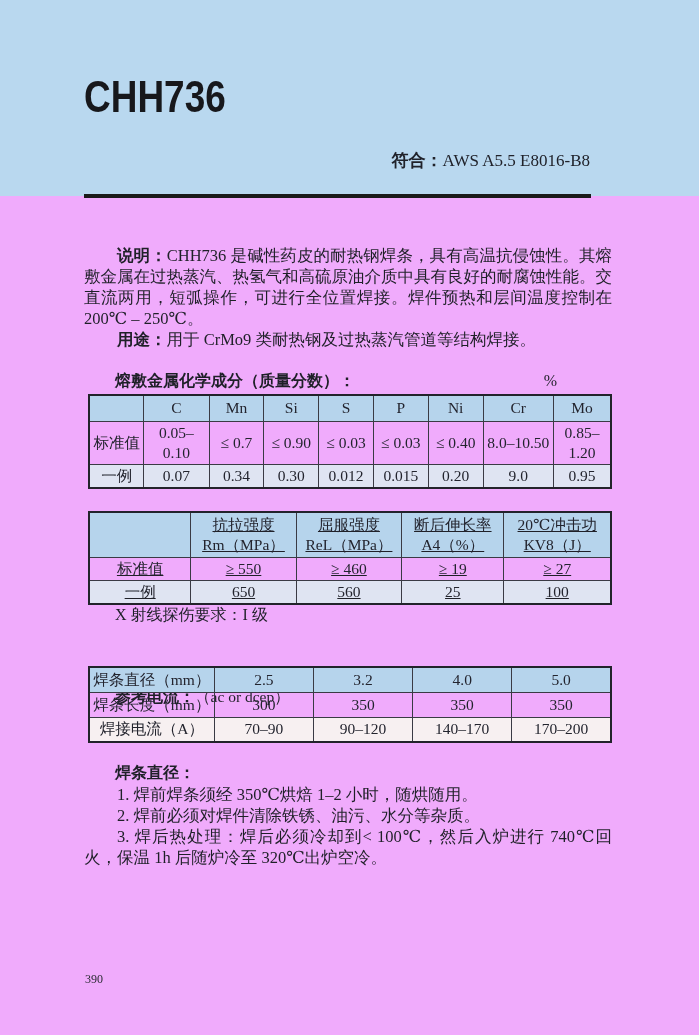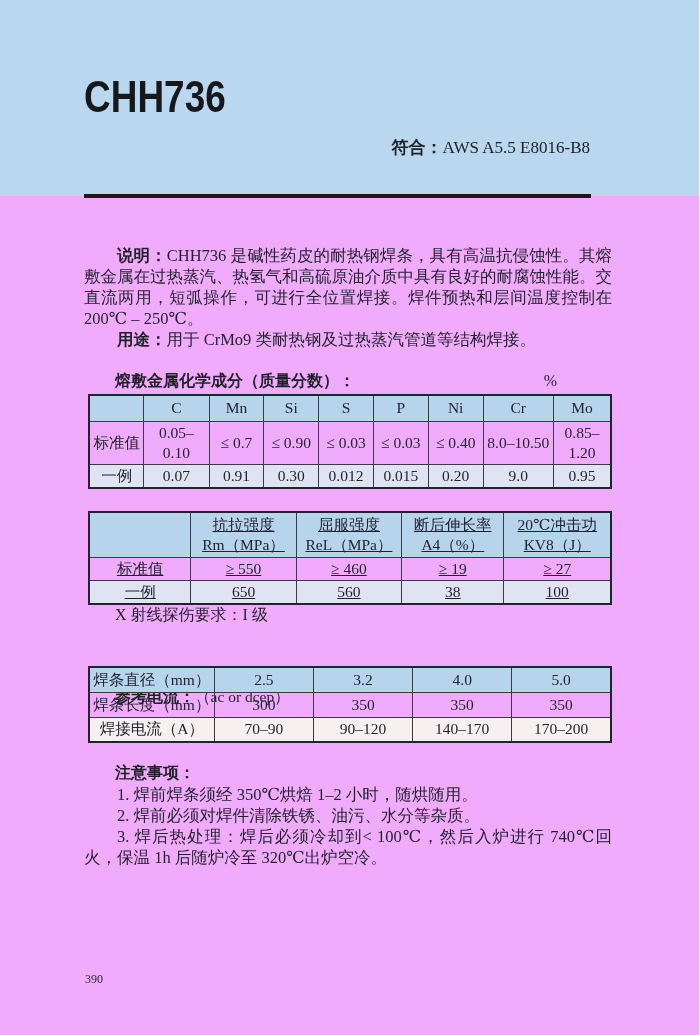--- a/index.html
+++ b/index.html
@@ -35,21 +35,21 @@
     font-family: "Liberation Sans", "DejaVu Sans", sans-serif;
     font-weight: 800;
     font-size: 42px;
     letter-spacing: 0px;
     color: #17181c;
     transform: scaleX(0.88) scaleY(1.05);
     transform-origin: left top;
   }
   .standard-line {
     position: absolute;
-    top: 136px; right: 110px;
+    top: 149px; right: 110px;
     font-size: 17px;
     color: #20222a;
     white-space: nowrap;
   }
   .standard-line .lbl { font-weight: bold; }
   .header-rule {
     position: absolute;
     left: 84px; top: 194px;
     width: 507px; height: 4px;
     background: var(--rule-color);
@@ -201,21 +201,21 @@
               <td>≤ 0.90</td>
               <td>≤ 0.03</td>
               <td>≤ 0.03</td>
               <td>≤ 0.40</td>
               <td>8.0–10.50</td>
               <td>0.85–1.20</td>
             </tr>
             <tr>
               <th>一例</th>
               <td>0.07</td>
-              <td>0.91</td>
+              <td>0.34</td>
               <td>0.30</td>
               <td>0.012</td>
               <td>0.015</td>
               <td>0.20</td>
               <td>9.0</td>
               <td>0.95</td>
             </tr>
           </tbody>
         </table>
     </div>
@@ -250,21 +250,21 @@
               <th>标准值</th>
               <td>≥ 550</td>
               <td>≥ 460</td>
               <td>≥ 19</td>
               <td>≥ 27</td>
             </tr>
             <tr>
               <th>一例</th>
               <td>650</td>
               <td>560</td>
-              <td>38</td>
+              <td>25</td>
               <td>100</td>
             </tr>
           </tbody>
         </table>
     </div>
 
     <div class="sec tbl-title sec-cur-title">
       <span>参考电流：</span><span class="title-note">（ac or dcep）</span>
     </div>
 
@@ -297,21 +297,21 @@
               <th>焊接电流（A）</th>
               <td>70–90</td>
               <td>90–120</td>
               <td>140–170</td>
               <td>170–200</td>
             </tr>
           </tbody>
         </table>
     </div>
 
-    <div class="sec sec-notes-title">注意事项：</div>
+    <div class="sec sec-notes-title">焊条直径：</div>
     <div class="sec sec-notes">
       <p class="para">1. 焊前焊条须经 350℃烘焙 1–2 小时，随烘随用。</p>
       <p class="para">2. 焊前必须对焊件清除铁锈、油污、水分等杂质。</p>
       <p class="para">3. 焊后热处理：焊后必须冷却到&lt; 100℃，然后入炉进行 740℃回火，保温 1h 后随炉冷至 320℃出炉空冷。</p>
     </div>
 
   </div>
 
   <div class="page-number">390</div>
 

